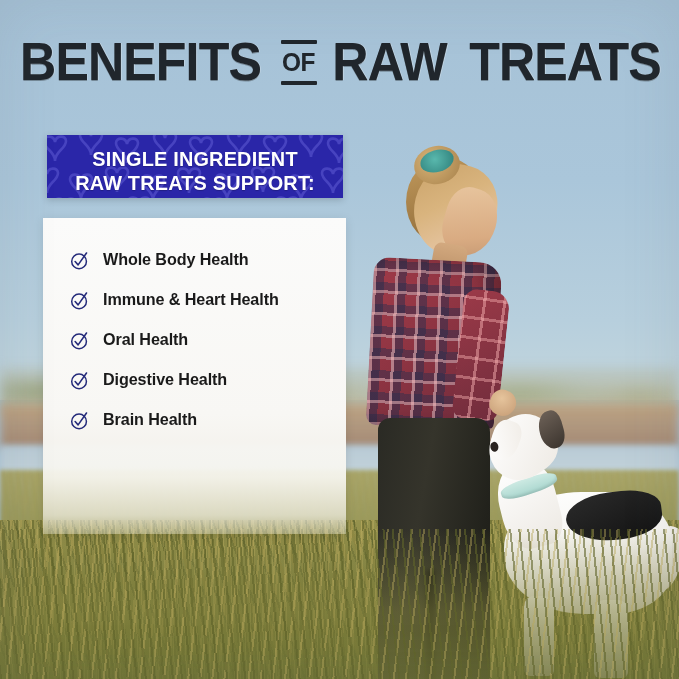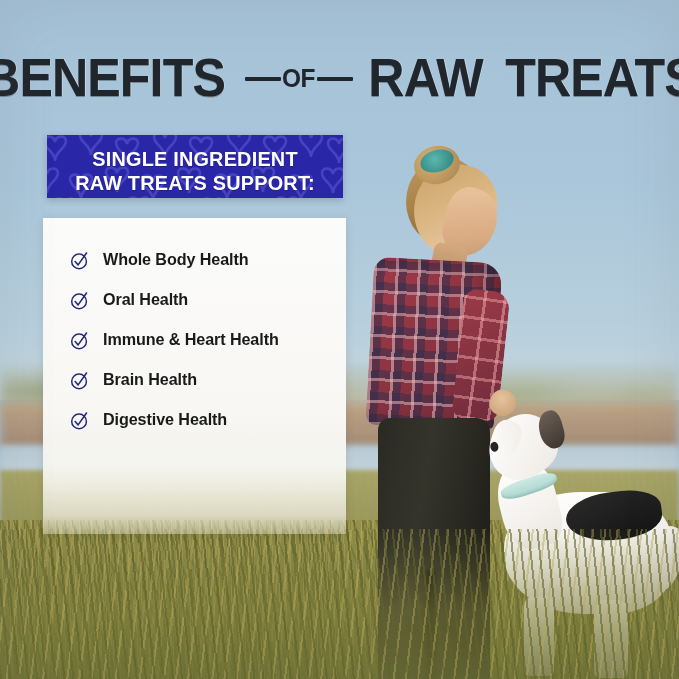--- a/index.html
+++ b/index.html
@@ -229,36 +229,35 @@
     pointer-events:none;
   }
 
   
   .title{
     position:absolute; left:0; right:0; top:36px;
     text-align:center;
     display:flex; align-items:center; justify-content:center;
     gap:11px;
     z-index:6;
-    margin-top:16px;
   }
   .title-word{
     font-family:"Liberation Sans", sans-serif;
     font-weight:bold;
     font-size:54px;
     line-height:.96;
     letter-spacing:-1px;
     color:#20262c;
     transform:scaleX(.93);
     text-shadow:
       1px 0 0 rgba(255,255,255,.28),
       0 1px 0 rgba(0,0,0,.3);
   }
   .title-of{
-    display:inline-flex; flex-direction:row; align-items:center;
+    display:inline-flex; flex-direction:column; align-items:center;
     transform:translateY(1px);
   }
   .title-of .rule{
     width:36px; height:4px; background:#20262c; border-radius:1px;
   }
   .title-of .of-text{
     font-family:"Liberation Sans", sans-serif;
     font-weight:bold;
     font-size:26px;
     letter-spacing:-.5px;
@@ -409,51 +408,51 @@
         <span class="item-label">Whole Body Health</span>
       </div>
 
       <div class="item">
         <span class="check">
           <svg viewBox="0 0 24 24" width="21" height="21">
             <circle cx="11.5" cy="13" r="8.4" fill="none" stroke="#242a7a" stroke-width="1.7"></circle>
             <path d="M7 13.2 L10.4 17 L20 3.4" fill="none" stroke="#242a7a" stroke-width="1.8" stroke-linecap="round" stroke-linejoin="round"></path>
           </svg>
         </span>
-        <span class="item-label">Oral Health</span>
+        <span class="item-label">Immune &amp; Heart Health</span>
       </div>
 
       <div class="item">
         <span class="check">
           <svg viewBox="0 0 24 24" width="21" height="21">
             <circle cx="11.5" cy="13" r="8.4" fill="none" stroke="#242a7a" stroke-width="1.7"></circle>
             <path d="M7 13.2 L10.4 17 L20 3.4" fill="none" stroke="#242a7a" stroke-width="1.8" stroke-linecap="round" stroke-linejoin="round"></path>
           </svg>
         </span>
-        <span class="item-label">Immune &amp; Heart Health</span>
+        <span class="item-label">Oral Health</span>
+      </div>
+
+      <div class="item">
+        <span class="check">
+          <svg viewBox="0 0 24 24" width="21" height="21">
+            <circle cx="11.5" cy="13" r="8.4" fill="none" stroke="#242a7a" stroke-width="1.7"></circle>
+            <path d="M7 13.2 L10.4 17 L20 3.4" fill="none" stroke="#242a7a" stroke-width="1.8" stroke-linecap="round" stroke-linejoin="round"></path>
+          </svg>
+        </span>
+        <span class="item-label">Digestive Health</span>
       </div>
 
       <div class="item">
         <span class="check">
           <svg viewBox="0 0 24 24" width="21" height="21">
             <circle cx="11.5" cy="13" r="8.4" fill="none" stroke="#242a7a" stroke-width="1.7"></circle>
             <path d="M7 13.2 L10.4 17 L20 3.4" fill="none" stroke="#242a7a" stroke-width="1.8" stroke-linecap="round" stroke-linejoin="round"></path>
           </svg>
         </span>
         <span class="item-label">Brain Health</span>
-      </div>
-
-      <div class="item">
-        <span class="check">
-          <svg viewBox="0 0 24 24" width="21" height="21">
-            <circle cx="11.5" cy="13" r="8.4" fill="none" stroke="#242a7a" stroke-width="1.7"></circle>
-            <path d="M7 13.2 L10.4 17 L20 3.4" fill="none" stroke="#242a7a" stroke-width="1.8" stroke-linecap="round" stroke-linejoin="round"></path>
-          </svg>
-        </span>
-        <span class="item-label">Digestive Health</span>
       </div>
 
 
 
     </div>
   </div>
 
   <div class="panel">
     <svg class="hearts" viewBox="0 0 296 84" preserveAspectRatio="none">
       <defs>

